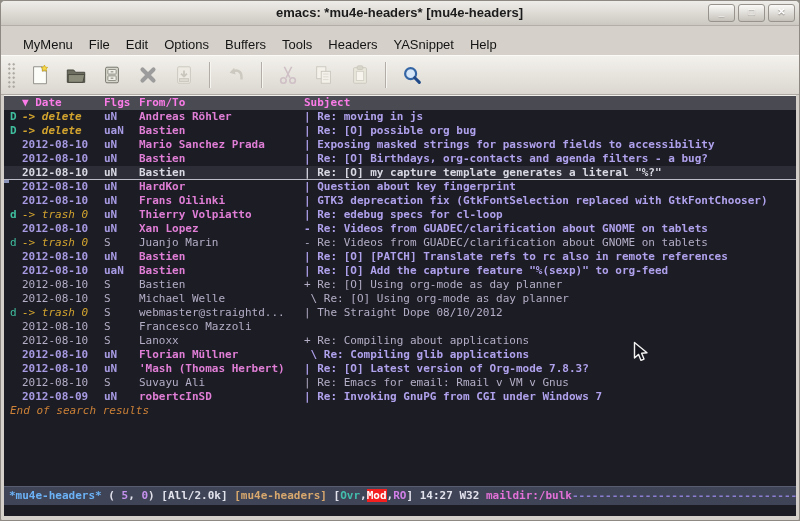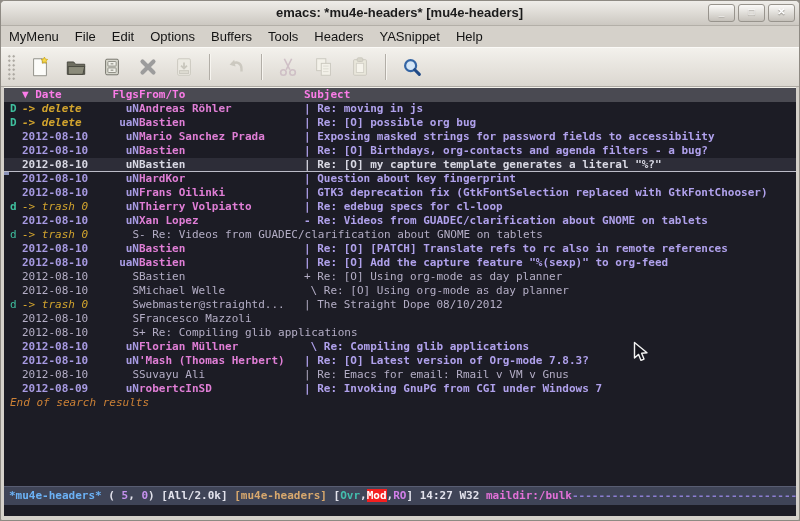--- a/index.html
+++ b/index.html
@@ -4,36 +4,36 @@
 <style>
   html,body{margin:0;padding:0;}
   body{width:800px;height:521px;overflow:hidden;background:#8f8b85;font-family:"Liberation Sans",sans-serif;}
   .frame{width:798px;height:519px;border:1px solid var(--chrome-border);border-radius:5px 5px 2px 2px;background:var(--chrome-bg);display:flex;flex-direction:column;position:relative;}
   
   .titlebar{height:24px;flex:0 0 auto;position:relative;background:linear-gradient(#efede9,#ccc8c1);border-radius:4px 4px 0 0;border-bottom:1px solid #b3afa8;}
   .title{position:absolute;left:0;right:1px;top:0;line-height:24px;text-align:center;font-weight:bold;font-size:13px;color:#1b1b1b;}
   .winbtns{position:absolute;right:4px;top:3px;display:flex;gap:3px;}
   .winbtn{width:25px;height:16px;border:1px solid #98948d;border-radius:3px;background:linear-gradient(#fbfaf8,#c5c1ba);color:#fdfdfd;font-size:10px;font-weight:bold;text-align:center;line-height:14px;text-shadow:0 1px 1px #8d8983;}
   
-  .menubar{height:21px;flex:0 0 auto;display:flex;align-items:center;padding-left:0;font-size:13px;color:#141414;background:var(--chrome-bg);}
+  .menubar{height:21px;flex:0 0 auto;display:flex;align-items:center;padding-left:14px;font-size:13px;color:#141414;background:var(--chrome-bg);margin-top:8px;}
   .menu-item{padding:0 8px;line-height:21px;}
   
   .toolbar{height:38px;flex:0 0 auto;display:flex;align-items:center;background:linear-gradient(#f3f1ec,#dbd7d0);border-top:1px solid #fbfaf7;border-bottom:1px solid #aeaaa3;padding-left:4px;gap:3px;}
   .grip{width:9px;height:26px;margin:0 4px 0 2px;background-image:radial-gradient(circle,#a8a49d 1px,transparent 1.3px);background-size:4.5px 4.5px;}
   .tb-btn{width:33px;height:30px;display:flex;align-items:center;justify-content:center;border-radius:3px;}
   .tb-ico{display:flex;}
   .tb-sep{width:1px;height:26px;background:#b2aea7;margin:0 6px;box-shadow:1px 0 0 #f7f5f0;}
   
   .chromepad{flex:1;display:flex;flex-direction:column;padding:0 3px 4px;min-height:0;}
   .bufwrap{flex:1;background:var(--buffer-bg);border-top:1px solid #f2f0ea;overflow:hidden;font-family:"DejaVu Sans Mono",monospace;font-size:11px;}
   .hline{display:flex;height:14px;line-height:14px;background:var(--headerline-bg);color:var(--headerline-fg);font-weight:bold;padding-left:6px;white-space:pre;}
   .row{display:flex;height:14px;line-height:14px;padding-left:6px;white-space:pre;position:relative;}
   .c-mark{width:12px;flex:none;}
   .c-date{width:82px;flex:none;}
-  .c-flags{width:35px;flex:none;text-align:right;}
+  .c-flags{width:35px;flex:none;}
   .c-from{width:165px;flex:none;overflow:hidden;}
   .c-subj{flex:1;overflow:hidden;}
   .row.unread{font-weight:bold;}
   .row.unread .c-date,.row.unread .c-flags{color:var(--unread-date);}
   .row.unread .c-from{color:var(--unread-from);}
   .row.unread .c-subj{color:var(--unread-subject);}
   .row.read .c-date,.row.read .c-flags,.row.read .c-from,.row.read .c-subj{color:var(--read-text);}
   .row .c-mark{color:var(--mark-char);}
   .date-delete{color:var(--mark-action) !important;font-style:italic;}
   .date-trash{color:var(--mark-action) !important;font-style:italic;font-weight:normal;}
@@ -186,28 +186,28 @@
       <div id="rows">
           <div class="row unread"><span class="c-mark">D</span><span class="c-date date-delete">-&gt; delete</span><span class="c-flags">uN</span><span class="c-from">Andreas Röhler</span><span class="c-subj">| Re: moving in js</span></div>
           <div class="row unread"><span class="c-mark">D</span><span class="c-date date-delete">-&gt; delete</span><span class="c-flags">uaN</span><span class="c-from">Bastien</span><span class="c-subj">| Re: [O] possible org bug</span></div>
           <div class="row unread"><span class="c-mark"></span><span class="c-date">2012-08-10</span><span class="c-flags">uN</span><span class="c-from">Mario Sanchez Prada</span><span class="c-subj">| Exposing masked strings for password fields to accessibility</span></div>
           <div class="row unread"><span class="c-mark"></span><span class="c-date">2012-08-10</span><span class="c-flags">uN</span><span class="c-from">Bastien</span><span class="c-subj">| Re: [O] Birthdays, org-contacts and agenda filters - a bug?</span></div>
           <div class="row unread current"><span class="c-mark"></span><span class="c-date">2012-08-10</span><span class="c-flags">uN</span><span class="c-from">Bastien</span><span class="c-subj">| Re: [O] my capture template generates a literal "%?"</span><span class="fringe-dot"></span></div>
           <div class="row unread"><span class="c-mark"></span><span class="c-date">2012-08-10</span><span class="c-flags">uN</span><span class="c-from">HardKor</span><span class="c-subj">| Question about key fingerprint</span></div>
           <div class="row unread"><span class="c-mark"></span><span class="c-date">2012-08-10</span><span class="c-flags">uN</span><span class="c-from">Frans Oilinki</span><span class="c-subj">| GTK3 deprecation fix (GtkFontSelection replaced with GtkFontChooser)</span></div>
           <div class="row unread"><span class="c-mark">d</span><span class="c-date date-trash">-&gt; trash 0</span><span class="c-flags">uN</span><span class="c-from">Thierry Volpiatto</span><span class="c-subj">| Re: edebug specs for cl-loop</span></div>
           <div class="row unread"><span class="c-mark"></span><span class="c-date">2012-08-10</span><span class="c-flags">uN</span><span class="c-from">Xan Lopez</span><span class="c-subj">- Re: Videos from GUADEC/clarification about GNOME on tablets</span></div>
-          <div class="row read"><span class="c-mark">d</span><span class="c-date date-trash">-&gt; trash 0</span><span class="c-flags">S</span><span class="c-subj">- Re: Videos from GUADEC/clarification about GNOME on tablets</span></div>
+          <div class="row read"><span class="c-mark">d</span><span class="c-date date-trash">-&gt; trash 0</span><span class="c-flags">S</span><span class="c-from">Juanjo Marin</span><span class="c-subj">- Re: Videos from GUADEC/clarification about GNOME on tablets</span></div>
           <div class="row unread"><span class="c-mark"></span><span class="c-date">2012-08-10</span><span class="c-flags">uN</span><span class="c-from">Bastien</span><span class="c-subj">| Re: [O] [PATCH] Translate refs to rc also in remote references</span></div>
           <div class="row unread"><span class="c-mark"></span><span class="c-date">2012-08-10</span><span class="c-flags">uaN</span><span class="c-from">Bastien</span><span class="c-subj">| Re: [O] Add the capture feature "%(sexp)" to org-feed</span></div>
           <div class="row read"><span class="c-mark"></span><span class="c-date">2012-08-10</span><span class="c-flags">S</span><span class="c-from">Bastien</span><span class="c-subj">+ Re: [O] Using org-mode as day planner</span></div>
           <div class="row read"><span class="c-mark"></span><span class="c-date">2012-08-10</span><span class="c-flags">S</span><span class="c-from">Michael Welle</span><span class="c-subj"> \ Re: [O] Using org-mode as day planner</span></div>
           <div class="row read"><span class="c-mark">d</span><span class="c-date date-trash">-&gt; trash 0</span><span class="c-flags">S</span><span class="c-from">webmaster@straightd...</span><span class="c-subj">| The Straight Dope 08/10/2012</span></div>
           <div class="row read"><span class="c-mark"></span><span class="c-date">2012-08-10</span><span class="c-flags">S</span><span class="c-from">Francesco Mazzoli</span></div>
-          <div class="row read"><span class="c-mark"></span><span class="c-date">2012-08-10</span><span class="c-flags">S</span><span class="c-subj">+ Re: Compiling glib applications</span></div>
+          <div class="row read"><span class="c-mark"></span><span class="c-date">2012-08-10</span><span class="c-flags">S</span><span class="c-from">Lanoxx</span><span class="c-subj">+ Re: Compiling about applications</span></div>
           <div class="row unread"><span class="c-mark"></span><span class="c-date">2012-08-10</span><span class="c-flags">uN</span><span class="c-from">Florian Müllner</span><span class="c-subj"> \ Re: Compiling glib applications</span></div>
           <div class="row unread"><span class="c-mark"></span><span class="c-date">2012-08-10</span><span class="c-flags">uN</span><span class="c-from">'Mash (Thomas Herbert)</span><span class="c-subj">| Re: [O] Latest version of Org-mode 7.8.3?</span></div>
           <div class="row read"><span class="c-mark"></span><span class="c-date">2012-08-10</span><span class="c-flags">S</span><span class="c-from">Suvayu Ali</span><span class="c-subj">| Re: Emacs for email: Rmail v VM v Gnus</span></div>
           <div class="row unread"><span class="c-mark"></span><span class="c-date">2012-08-09</span><span class="c-flags">uN</span><span class="c-from">robertcInSD</span><span class="c-subj">| Re: Invoking GnuPG from CGI under Windows 7</span></div>
         </div>
       <div class="eos">End of search results</div>
     </div>
     <div class="modeline" id="modeline"><span class="ml-buffer-name">*mu4e-headers*</span><span class="ml-default"> ( </span><span class="ml-number">5</span><span class="ml-default">, </span><span class="ml-number">0</span><span class="ml-default">) [All/2.0k] </span><span class="ml-mode-name">[mu4e-headers]</span><span class="ml-default"> [</span><span class="ml-ovr">Ovr</span><span class="ml-default">,</span><span class="ml-mod">Mod</span><span class="ml-default">,</span><span class="ml-ro">RO</span><span class="ml-default">] </span><span class="ml-default">14:27 W32 </span><span class="ml-folder">maildir:/bulk</span><span class="ml-dashes">----------------------------------------</span></div>
     <div class="minibuffer"></div>
   </div>

